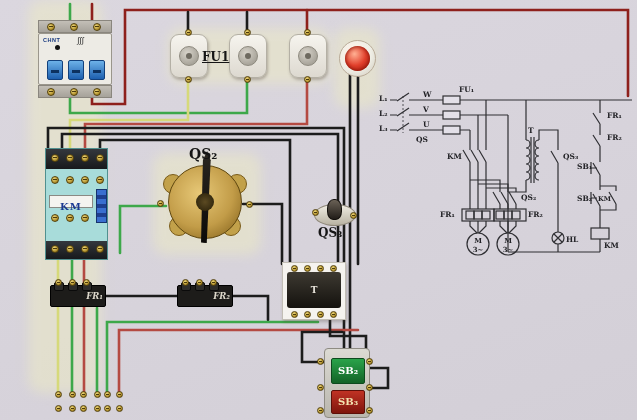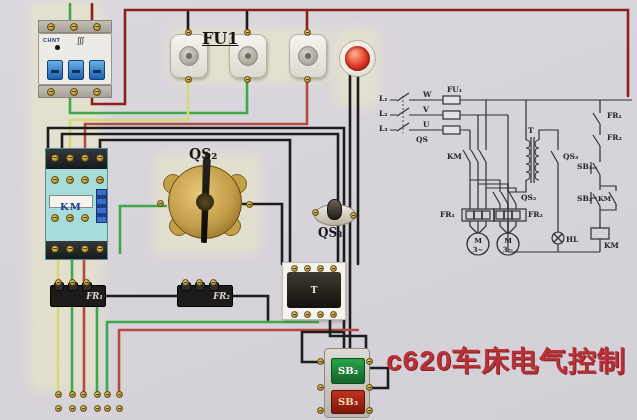--- a/index.html
+++ b/index.html
@@ -185,21 +185,21 @@
   <div class="abs fuse" style="left:229px;top:34px;">
     <div class="ring"></div>
     <i class="sc s7" style="left:14px;top:-6px;"></i>
     <i class="sc s7" style="left:14px;top:41px;"></i>
   </div>
   <div class="abs fuse" style="left:289px;top:34px;">
     <div class="ring"></div>
     <i class="sc s7" style="left:14px;top:-6px;"></i>
     <i class="sc s7" style="left:14px;top:41px;"></i>
   </div>
-  <span class="plbl" style="left:202px;top:31px;font-size:16px;text-decoration:underline;">FU1</span>
+  <span class="plbl" style="left:202px;top:51px;font-size:12px;text-decoration:underline;">FU1</span>
 
   <div class="abs lamp">
     <div class="red"></div>
   </div>
 
   <div class="abs ctr">
     <div class="dk" style="top:0;"></div>
     <div class="dk" style="bottom:0;height:18px;"></div>
     <i class="sc" style="left:5px;top:5px;"></i>
     <i class="sc" style="left:20px;top:5px;"></i>
@@ -300,34 +300,33 @@
     <i class="sc s7" style="left:66px;top:17px;"></i>
   </div>
 
   <span class="sl" style="left:379px;top:95px;">L₁</span>
   <span class="sl" style="left:379px;top:110px;">L₂</span>
   <span class="sl" style="left:379px;top:125px;">L₃</span>
   <span class="sl" style="left:416px;top:136px;">QS</span>
   <span class="sl" style="left:423px;top:91px;">W</span>
   <span class="sl" style="left:423px;top:106px;">V</span>
   <span class="sl" style="left:423px;top:121px;">U</span>
-  <span class="sl" style="left:447px;top:86px;text-align:center;">FU₁</span>
+  <span class="sl" style="left:459px;top:86px;text-align:center;">FU₁</span>
   <span class="sl" style="left:447px;top:153px;">KM</span>
   <span class="sl" style="left:528px;top:127px;">T</span>
   <span class="sl" style="left:563px;top:153px;">QS₃</span>
   <span class="sl" style="left:566px;top:236px;">HL</span>
   <span class="sl" style="left:521px;top:194px;">QS₂</span>
   <span class="sl" style="left:440px;top:211px;">FR₁</span>
   <span class="sl" style="left:528px;top:211px;">FR₂</span>
   <span class="sl" style="left:471px;top:237px;width:14px;text-align:center;font-size:7px;">M</span>
   <span class="sl" style="left:471px;top:246px;width:14px;text-align:center;font-size:7px;">3~</span>
   <span class="sl" style="left:501px;top:237px;width:14px;text-align:center;font-size:7px;">M</span>
   <span class="sl" style="left:501px;top:246px;width:14px;text-align:center;font-size:7px;">3~</span>
   <span class="sl" style="left:607px;top:112px;">FR₁</span>
   <span class="sl" style="left:607px;top:134px;">FR₂</span>
   <span class="sl" style="left:577px;top:163px;">SB₁</span>
   <span class="sl" style="left:577px;top:195px;">SB₂</span>
   <span class="sl" style="left:598px;top:196px;font-size:6.5px;">KM</span>
   <span class="sl" style="left:604px;top:242px;">KM</span>
 
-  <div class="title">c620车床电气控制</div>
 
 </div>
 
 </body></html>

